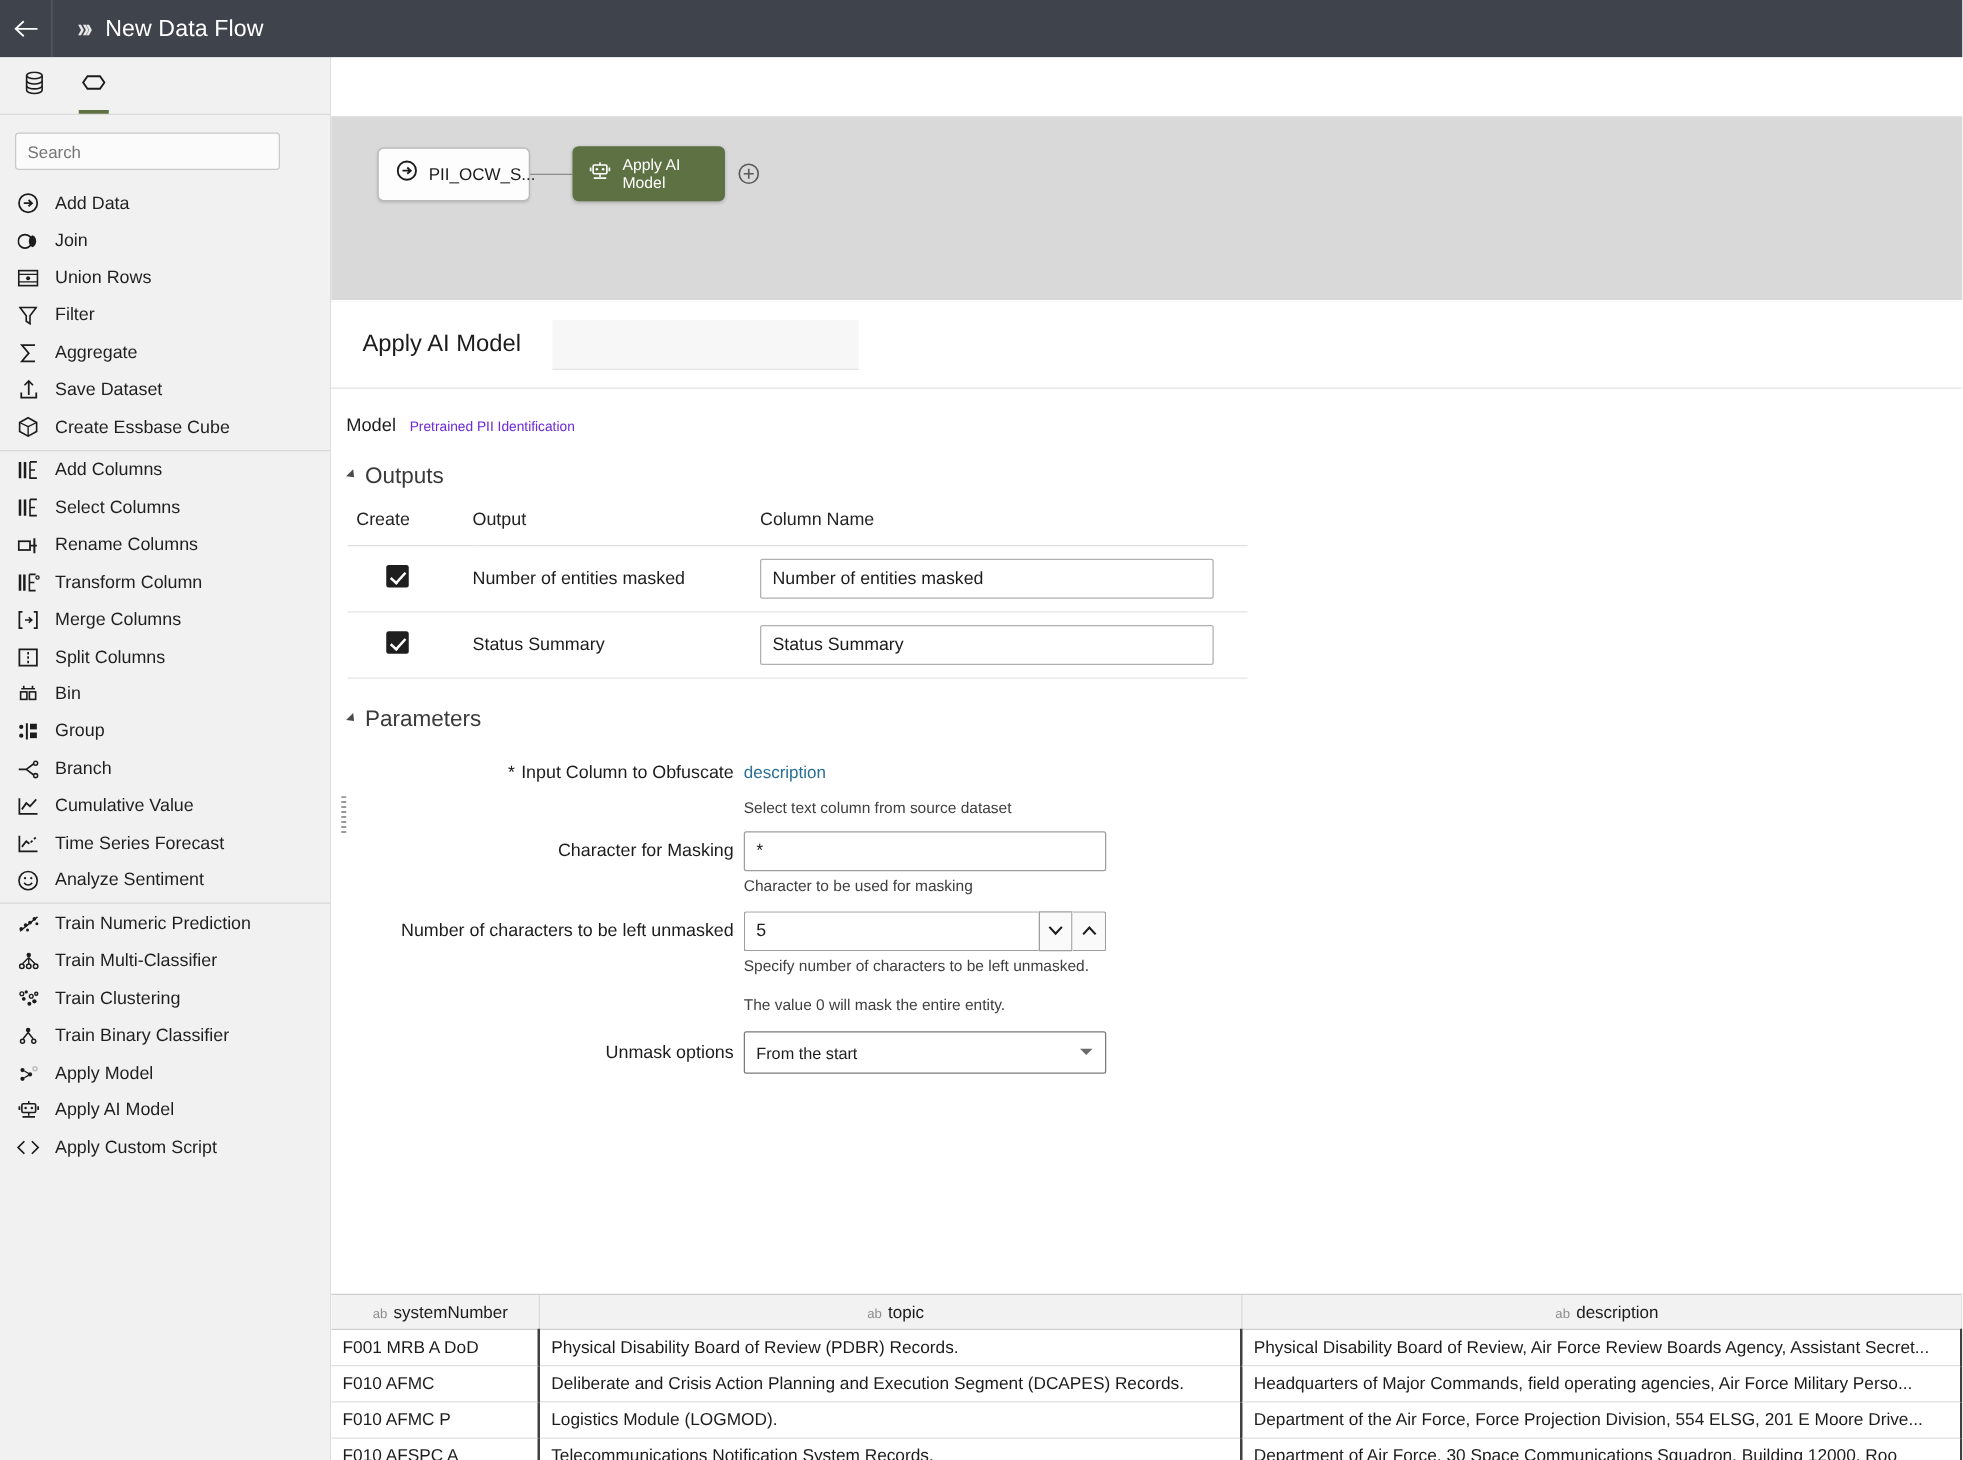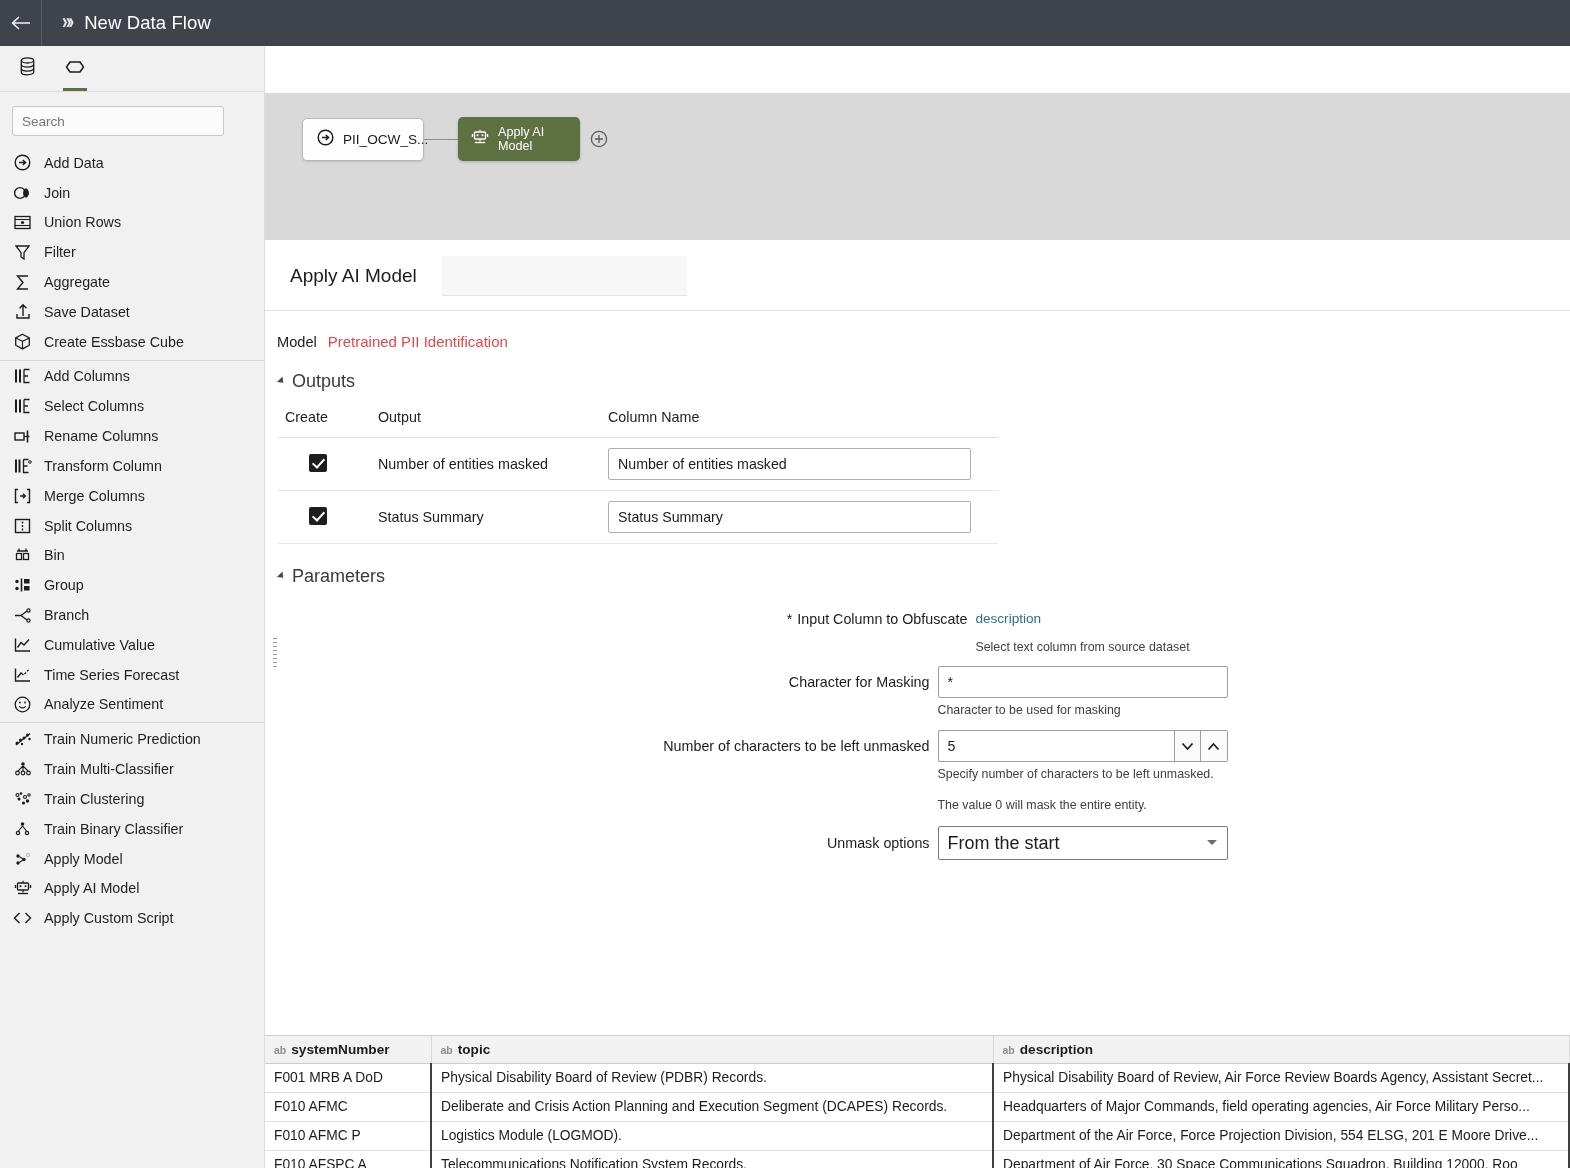--- a/index.html
+++ b/index.html
@@ -195,22 +195,22 @@
     padding: 22px 0 0 0;
   }
   .model-line {
     display: flex; align-items: baseline;
     gap: 11px;
     padding-left: 12px;
     font-size: 14.6px;
     color: #1c1c1c;
   }
   .model-link {
-    color: #ef4444;
-    font-size: 15px;
+    color: #6d28d9;
+    font-size: 11px;
     cursor: pointer;
   }
   .section-head {
     display: flex; align-items: center;
     gap: 8px;
     padding-left: 14px;
     margin-top: 21px;
     font-size: 18px;
     color: #3a3a3a;
     cursor: pointer;
@@ -282,21 +282,20 @@
   .grip {
     position: absolute;
     left: 8px; top: 72px;
     width: 4px; height: 30px;
     background-image: repeating-linear-gradient(to bottom,#9a9a9a 0 1.5px,transparent 1.5px 4px);
   }
   .p-row {
     display: flex;
     align-items: flex-start;
     margin-bottom: 3px;
-    justify-content: center;
   }
   .p-label {
     width: 330px;
     text-align: right;
     padding-right: 8px;
     font-size: 14.3px;
     color: #1c1c1c;
     line-height: 32px;
   }
   .p-label .req { color: #1c1c1c; margin-right: 5px; }
@@ -344,21 +343,21 @@
     display: flex; align-items: center; justify-content: center;
     cursor: pointer;
   }
   .spin-btn + .spin-btn { border-left: none; border-radius: 0 2px 2px 0; }
   .select-wrap { position: relative; width: 290px; }
   .p-select {
     width: 290px; height: 34px;
     border: 1px solid #7a7a7a;
     border-radius: 2px;
     background: #ffffff;
-    font-size: 18px;
+    font-size: 13px;
     font-family: "Liberation Sans", sans-serif;
     padding: 0 9px;
     color: #1c1c1c;
     outline: none;
     appearance: none;
     -webkit-appearance: none;
     cursor: pointer;
   }
   .sel-caret {
     position: absolute; right: 11px; top: 14px;
@@ -378,22 +377,22 @@
   }
   .grid-table {
     width: 100%;
     border-collapse: collapse;
     table-layout: fixed;
   }
   .grid-table th {
     background: #f2f2f2;
     border-right: 1px solid #d9d9d9;
     border-bottom: 1px solid #cdcdcd;
-    text-align: left;
-    font-weight: bold;
+    text-align: center;
+    font-weight: normal;
     font-size: 13.6px;
     color: #1c1c1c;
     height: 27px;
     padding: 0 0 0 9px;
     white-space: nowrap;
   }
   .ab {
     font-size: 10.5px;
     color: #8d8d8d;
     margin-right: 5px;

